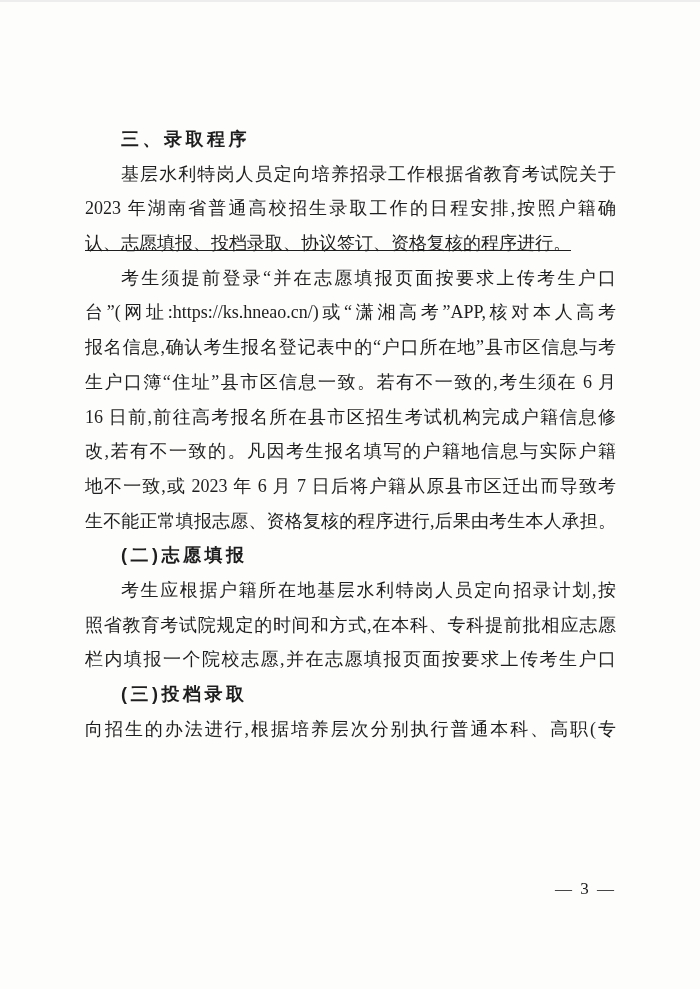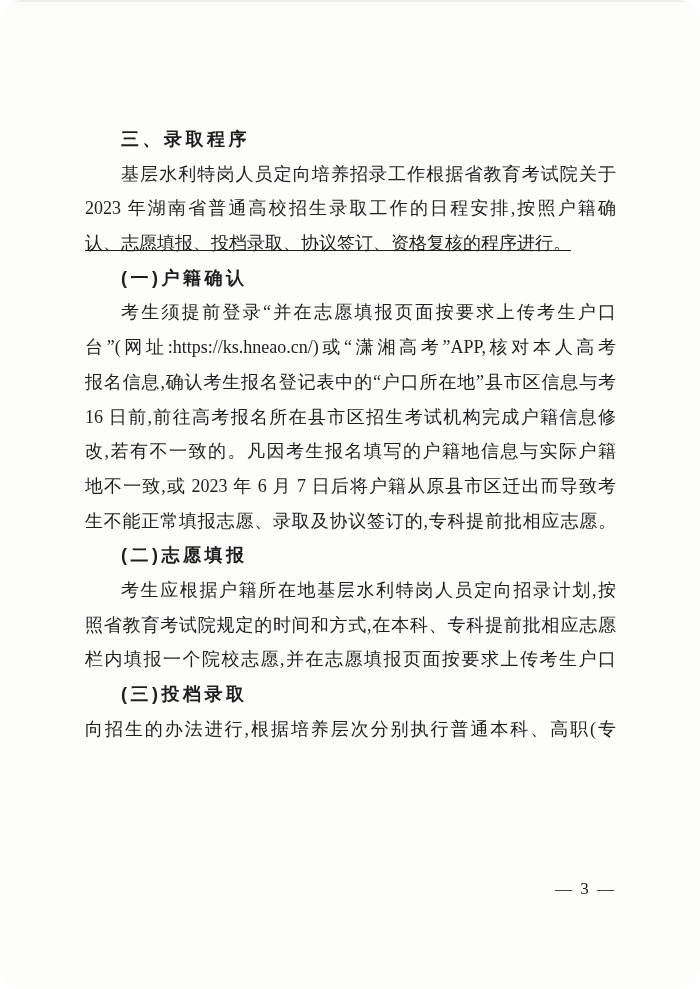--- a/index.html
+++ b/index.html
@@ -8,21 +8,20 @@
     background: #ffffff;
   }
   .page {
     position: relative;
     width: 700px;
     height: 989px;
     background: #fdfdfc;
     color: #1e1e1e;
     font-family: "Liberation Serif", "DejaVu Serif", serif;
     overflow: hidden;
-    border-radius: 22px;
   }
   .scan-edge {
     position: absolute;
     top: 0; left: 0; right: 0;
     height: 2px;
     background: #ededed;
   }
   .content {
     position: absolute;
     top: 122px;
@@ -70,28 +69,28 @@
 <div class="page">
   <div class="scan-edge"></div>
 
   <div class="content">
 
     <div class="sec-heading">三、录取程序</div>
     <div class="tl indent">基层水利特岗人员定向培养招录工作根据省教育考试院关于</div>
     <div class="tl">2023 年湖南省普通高校招生录取工作的日程安排,按照户籍确</div>
     <div class="tl end">认、志愿填报、投档录取、协议签订、资格复核的程序进行。</div>
 
-    <div class="sec-heading">(一)户籍确认</div>
     <div class="tl indent">考生须提前登录“并在志愿填报页面按要求上传考生户口</div>
     <div class="tl">台”(网址:https://ks.hneao.cn/)或“潇湘高考”APP,核对本人高考</div>
     <div class="tl">报名信息,确认考生报名登记表中的“户口所在地”县市区信息与考</div>
+    <div class="tl">生户口簿“住址”县市区信息一致。若有不一致的,考生须在 6 月</div>
     <div class="tl">16 日前,前往高考报名所在县市区招生考试机构完成户籍信息修</div>
     <div class="tl">改,若有不一致的。凡因考生报名填写的户籍地信息与实际户籍</div>
     <div class="tl">地不一致,或 2023 年 6 月 7 日后将户籍从原县市区迁出而导致考</div>
-    <div class="tl">生不能正常填报志愿、录取及协议签订的,专科提前批相应志愿。</div>
+    <div class="tl">生不能正常填报志愿、资格复核的程序进行,后果由考生本人承担。</div>
 
     <div class="sec-heading">(二)志愿填报</div>
     <div class="tl indent">考生应根据户籍所在地基层水利特岗人员定向招录计划,按</div>
     <div class="tl">照省教育考试院规定的时间和方式,在本科、专科提前批相应志愿</div>
     <div class="tl">栏内填报一个院校志愿,并在志愿填报页面按要求上传考生户口</div>
 
     <div class="sec-heading">(三)投档录取</div>
     <div class="tl">向招生的办法进行,根据培养层次分别执行普通本科、高职(专</div>
 
   </div>

